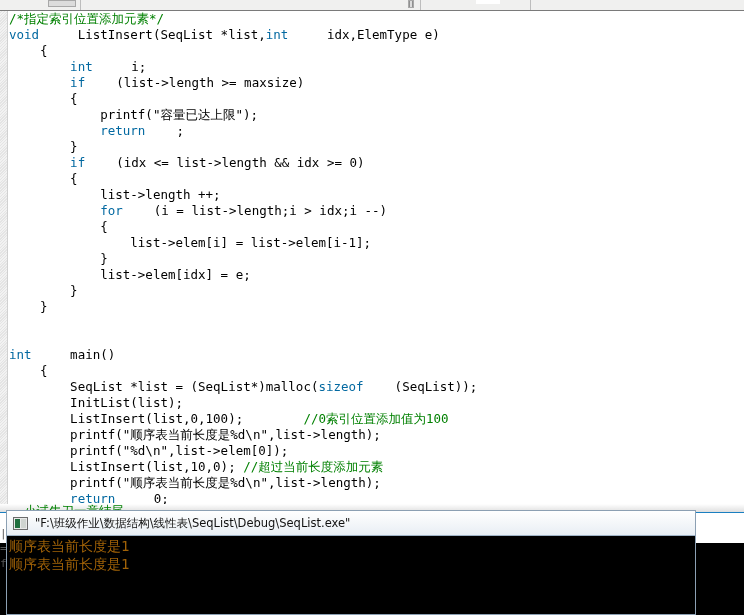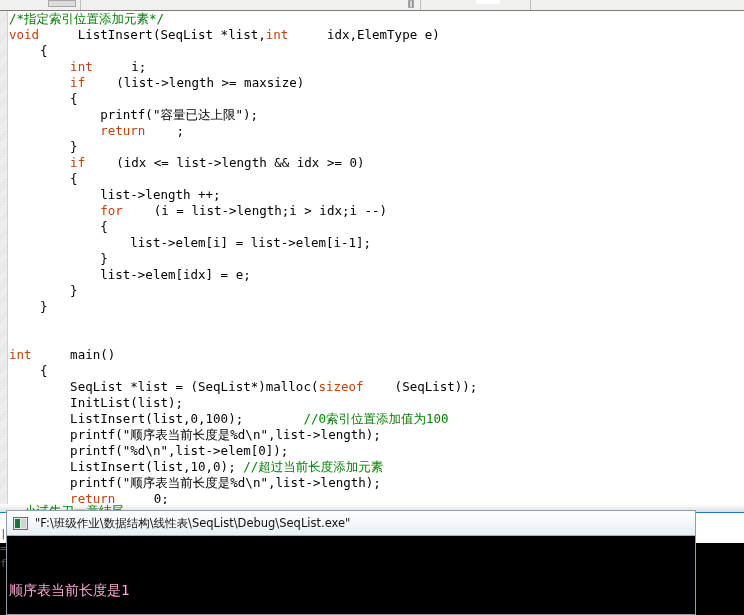--- a/index.html
+++ b/index.html
@@ -75,21 +75,21 @@
     left: 9px;
     top: 0px;
     width: 735px;
     font-family: "DejaVu Sans Mono", monospace;
     font-size: 12.5px;
     line-height: 16px;
     white-space: pre;
     color: #000000;
   }
   .ln { display: block; height: 16px; }
-  .kw  { color: #c2410c; }
+  .kw  { color: #0369a1; }
   .cm  { color: #008000; }
   .pl  { color: #000000; margin-left: 31px; }
 
   
   #ide-bottom {
     position: absolute;
     left: 0; top: 504px;
     width: 744px;
     height: 111px;
     background: #ffffff;
@@ -203,23 +203,22 @@
     background: #000000;
     padding: 1px 0 0 2px;
     box-sizing: border-box;
     overflow: hidden;
   }
   .console-line {
     display: block;
     font-family: "DejaVu Sans Mono", monospace;
     font-size: 14px;
     line-height: 18px;
-    color: #f9a8d4;
-    white-space: pre;
-    margin-top: 44px;
+    color: #a16207;
+    white-space: pre;
   }
 </style>
 </head>
 <body>
 
 <div id="toolbar-strip">
   <div class="tb-sep" style="left:80px;"></div>
   <div class="tb-chip" style="left:48px; top:0px; width:28px; height:7px;"></div>
   <div class="tb-chip" style="left:408px; top:0px; width:6px; height:8px;"></div>
   <div class="tb-dark" style="left:409px; top:1px; width:1px; height:6px;"></div>
@@ -245,16 +244,15 @@
 f</div>
 </div>
 
 <div id="console-window">
   <div id="console-titlebar">
     <div id="console-icon"></div>
     <div id="console-title-text">"F:\班级作业\数据结构\线性表\SeqList\Debug\SeqList.exe"</div>
   </div>
   <div id="console-body">
       <span class="console-line">顺序表当前长度是1</span>
-      <span class="console-line">100</span>
       <span class="console-line">顺序表当前长度是1</span>
     </div>
 </div>
 
 </body></html>

